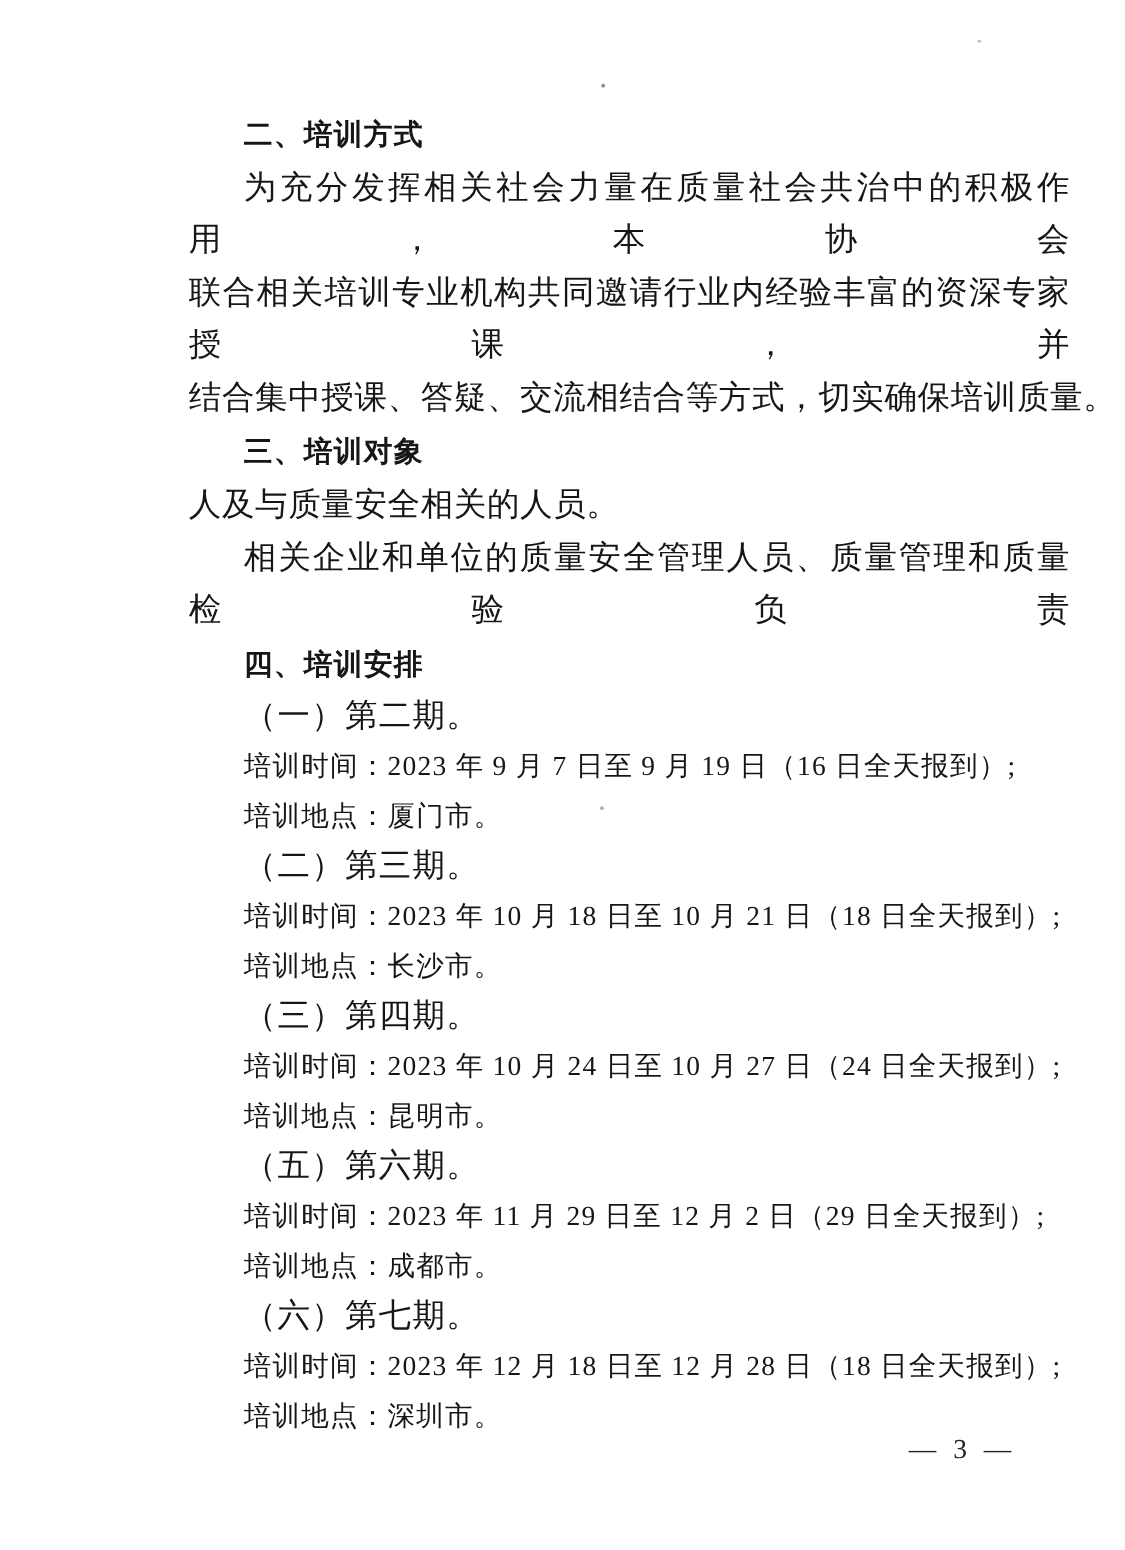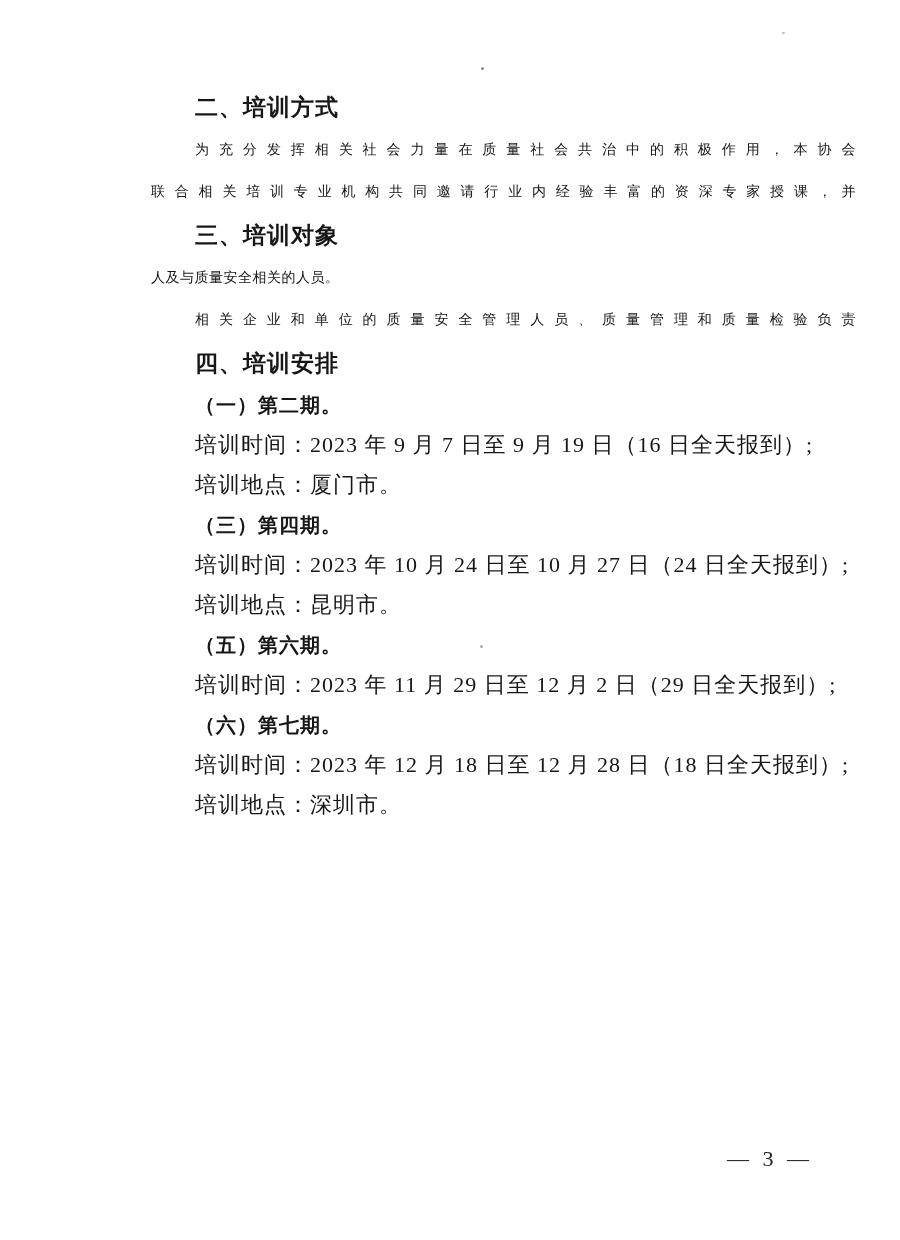--- a/index.html
+++ b/index.html
@@ -26,36 +26,36 @@
   }
   .section-heading {
     font-family: "Liberation Sans", "DejaVu Sans", sans-serif;
     font-weight: 700;
     font-size: 23px;
     line-height: 32px;
     margin: 6px 0 6px 44px;
     letter-spacing: 1px;
   }
   .para-line {
-    font-size: 14px;
+    font-size: 26px;
     line-height: 42px;
     letter-spacing: 0.5px;
     white-space: nowrap;
   }
   .para-line.justify {
     white-space: normal;
     text-align: justify;
     text-align-last: justify;
   }
   .para-line.first {
     text-indent: 44px;
   }
   .schedule-item-label {
-    font-size: 20px;
-    font-weight: 700;
+    font-size: 26px;
+    font-weight: 400;
     line-height: 40px;
     margin-left: 44px;
     letter-spacing: 1px;
   }
   .schedule-line {
     font-size: 22px;
     line-height: 40px;
     margin-left: 44px;
     letter-spacing: 1px;
     white-space: nowrap;
@@ -82,44 +82,51 @@
 
 <div class="page">
 
   <div class="speckle s1"></div>
   <div class="speckle s2"></div>
   <div class="speckle s3"></div>
 
   <div class="section-heading">二、培训方式</div>
   <div class="para-line justify first">为充分发挥相关社会力量在质量社会共治中的积极作用，本协会</div>
   <div class="para-line justify">联合相关培训专业机构共同邀请行业内经验丰富的资深专家授课，并</div>
+  <div class="para-line">结合集中授课、答疑、交流相结合等方式，切实确保培训质量。</div>
 
   <div class="section-heading">三、培训对象</div>
   <div class="para-line">人及与质量安全相关的人员。</div>
   <div class="para-line justify first">相关企业和单位的质量安全管理人员、质量管理和质量检验负责</div>
 
   <div class="section-heading">四、培训安排</div>
 
   <div>
     <div class="schedule-item-label">（一）第二期。</div>
     <div class="schedule-line"><span>培训时间：</span><span>2023 年 9 月 7 日至 9 月 19 日（16 日全天报到）;</span></div>
     <div class="schedule-line"><span>培训地点：</span><span>厦门市。</span></div>
   </div>
 
+  <div>
+    <div class="schedule-item-label">（二）第三期。</div>
+    <div class="schedule-line"><span>培训时间：</span><span>2023 年 10 月 18 日至 10 月 21 日（18 日全天报到）;</span></div>
+    <div class="schedule-line"><span>培训地点：</span><span>长沙市。</span></div>
+  </div>
 
   <div>
     <div class="schedule-item-label">（三）第四期。</div>
     <div class="schedule-line"><span>培训时间：</span><span>2023 年 10 月 24 日至 10 月 27 日（24 日全天报到）;</span></div>
     <div class="schedule-line"><span>培训地点：</span><span>昆明市。</span></div>
   </div>
 
 
   <div>
     <div class="schedule-item-label">（五）第六期。</div>
     <div class="schedule-line"><span>培训时间：</span><span>2023 年 11 月 29 日至 12 月 2 日（29 日全天报到）;</span></div>
+    <div class="schedule-line"><span>培训地点：</span><span>成都市。</span></div>
   </div>
 
   <div>
     <div class="schedule-item-label">（六）第七期。</div>
     <div class="schedule-line"><span>培训时间：</span><span>2023 年 12 月 18 日至 12 月 28 日（18 日全天报到）;</span></div>
     <div class="schedule-line"><span>培训地点：</span><span>深圳市。</span></div>
   </div>
 
   <div class="page-number">— 3 —</div>
 

